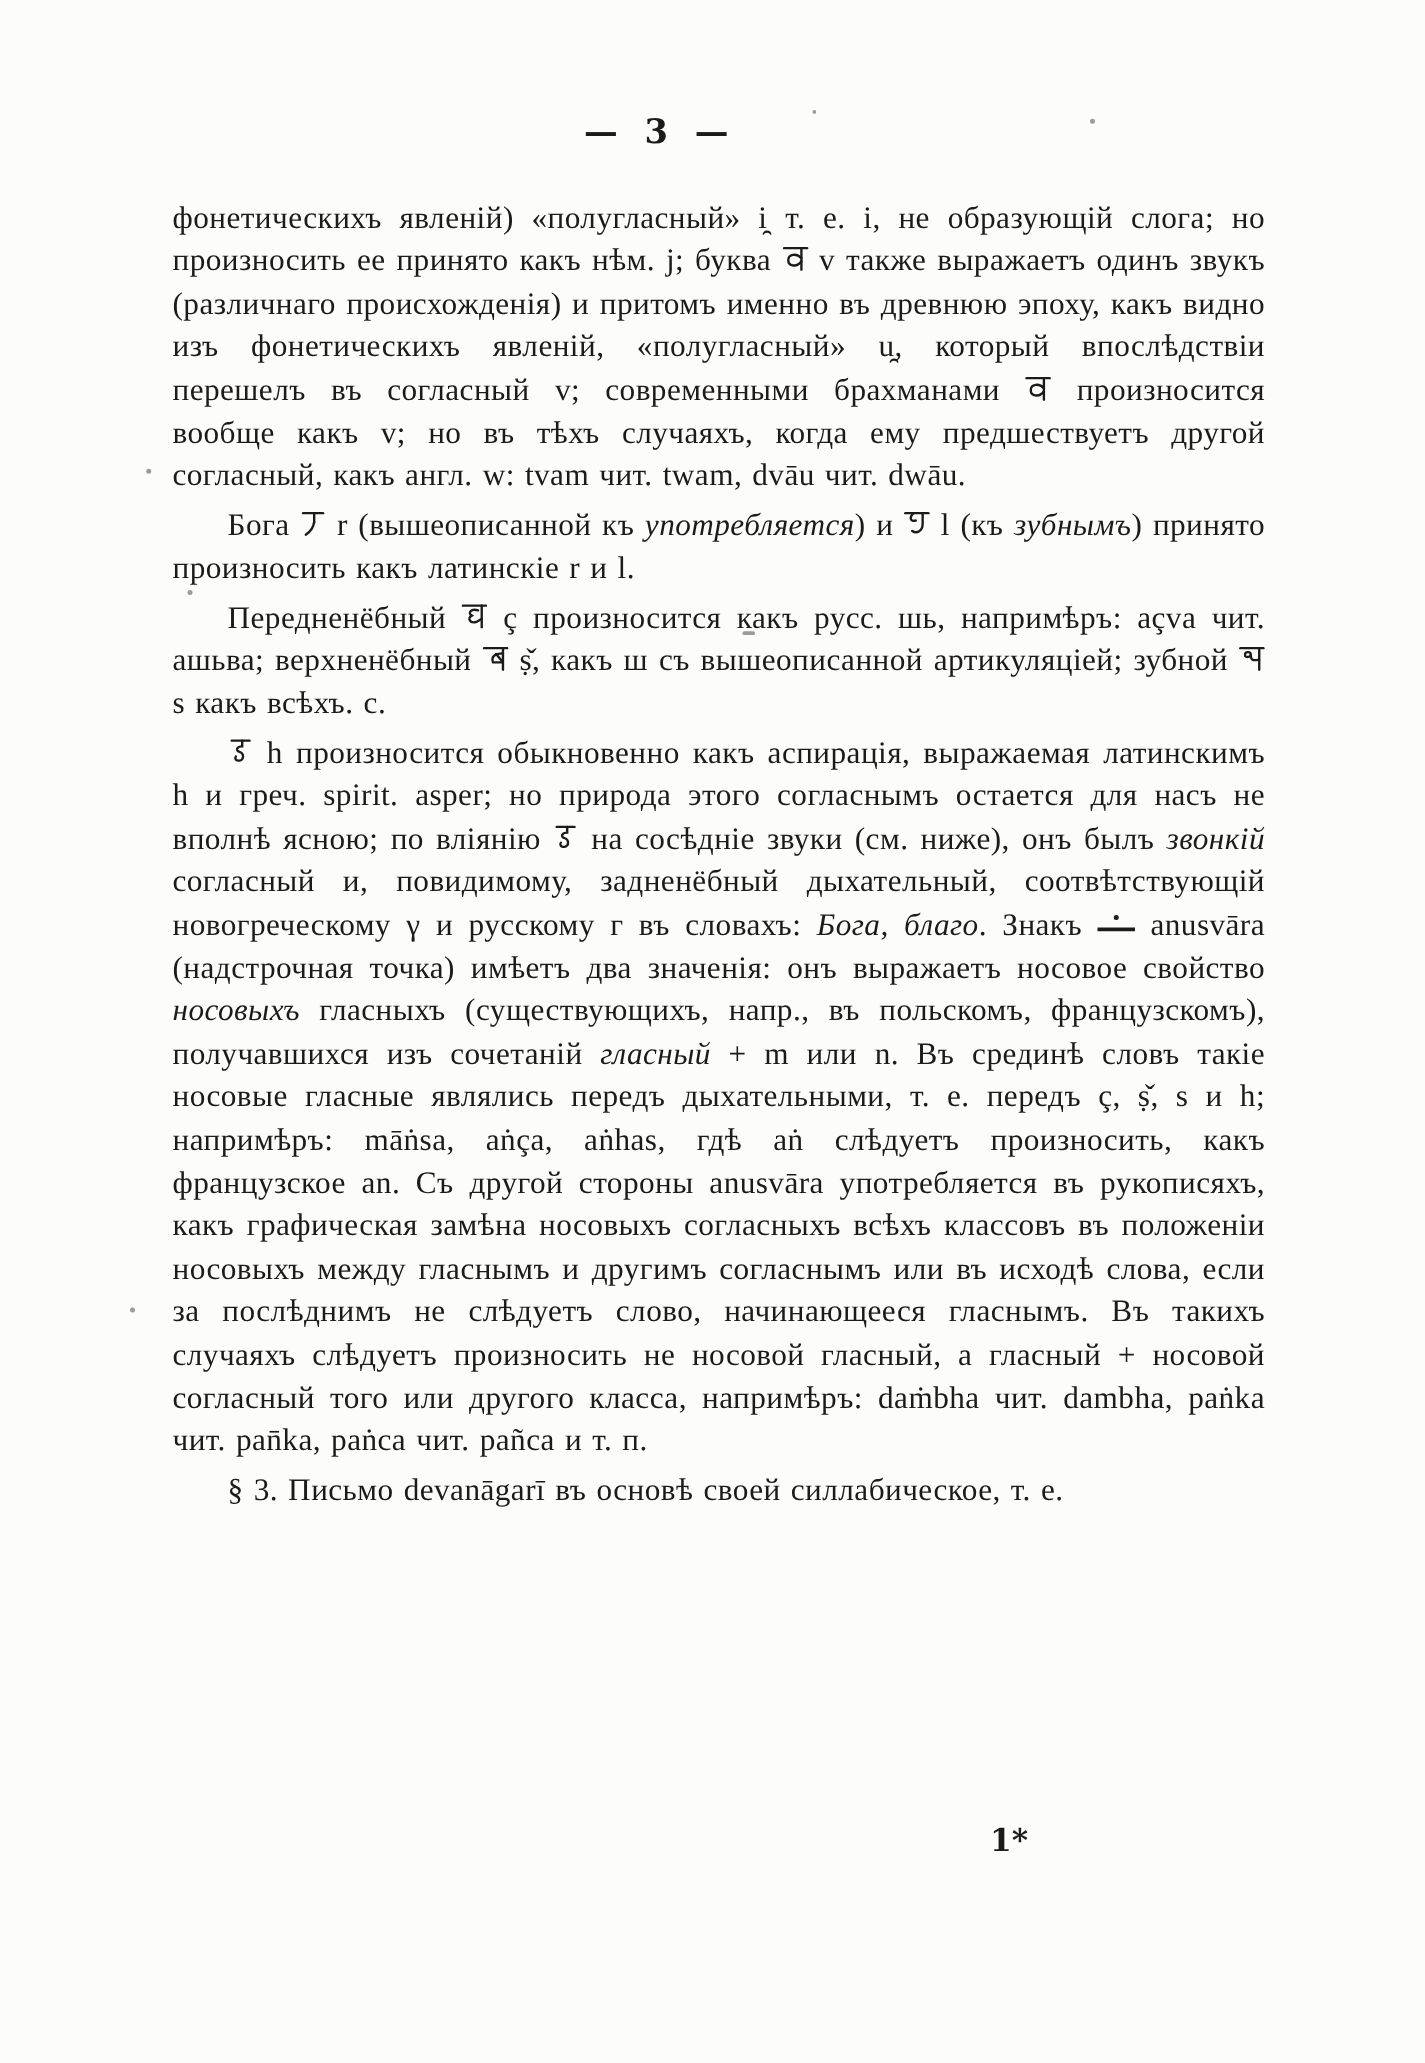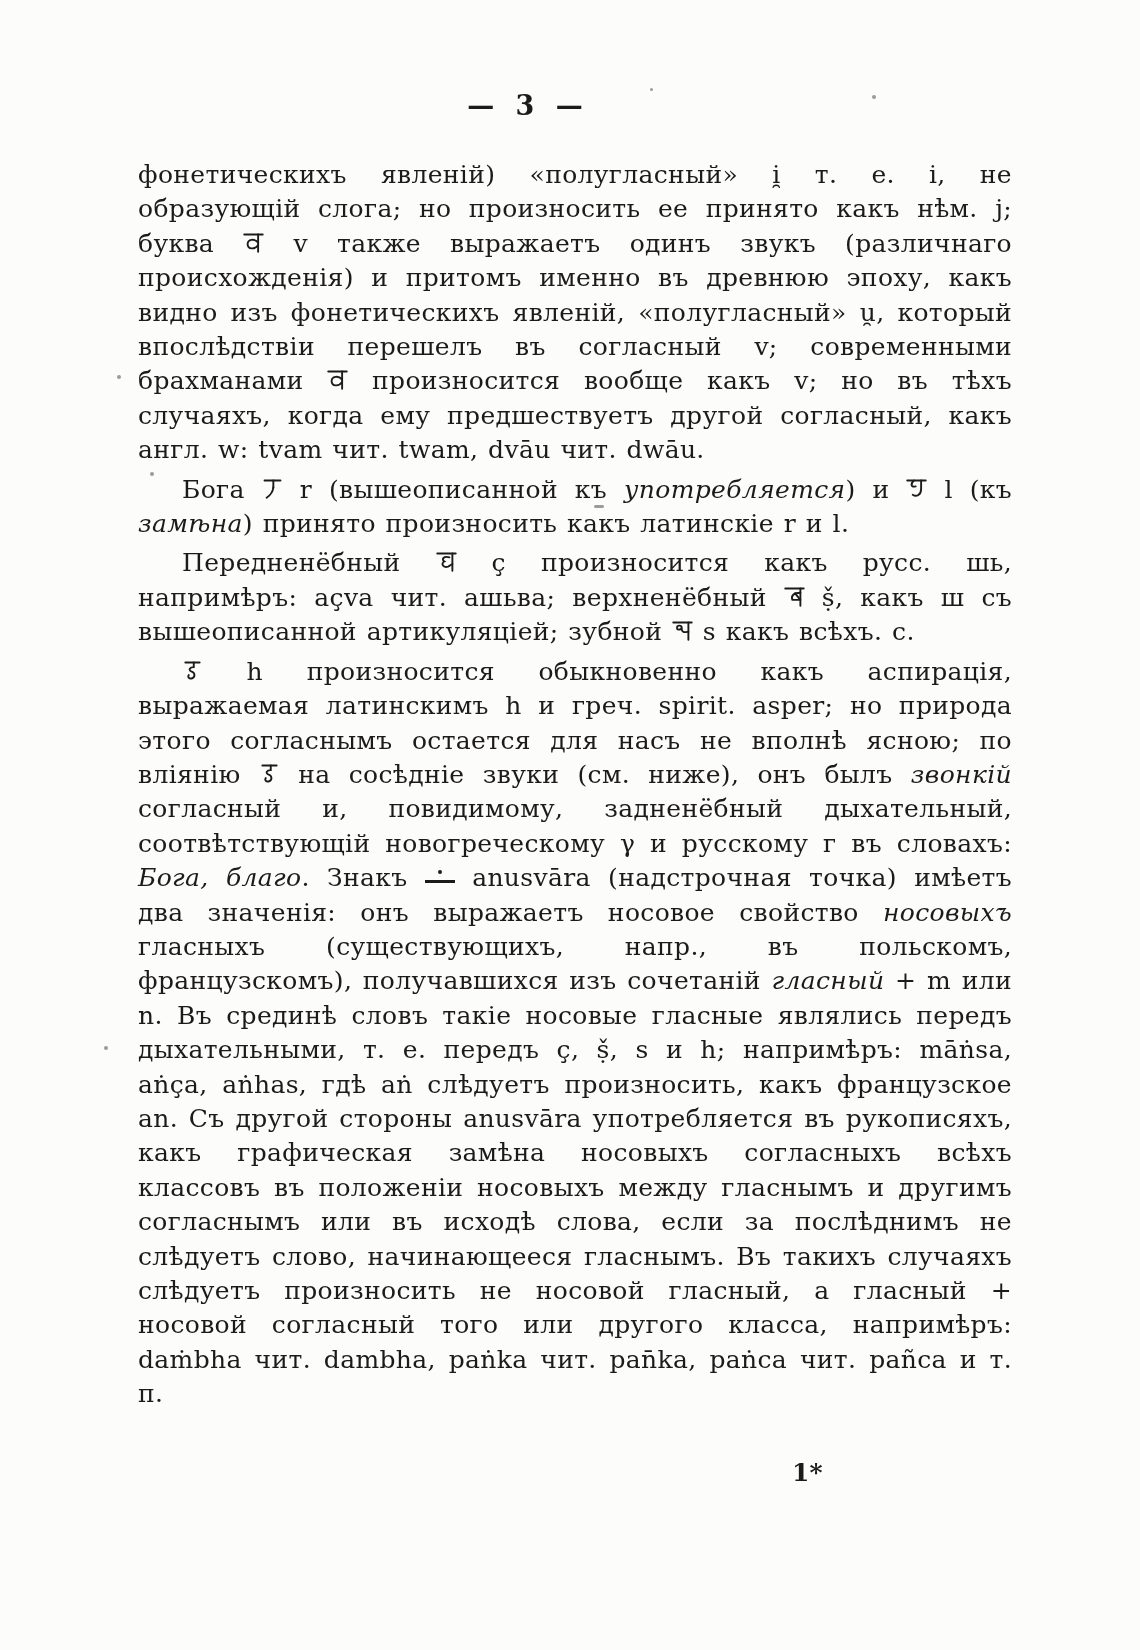--- a/index.html
+++ b/index.html
@@ -14,20 +14,21 @@
   .page{position:absolute;inset:0;}
   .page-number{
     position:absolute;top:90px;left:138px;width:780px;
     text-align:center;font-size:27px;font-weight:bold;letter-spacing:6px;
   }
   .text-block{
     position:absolute;left:138px;top:158px;width:874px;
     font-size:25px;line-height:34.4px;
     letter-spacing:0.35px;word-spacing:1.5px;
     text-align:justify;
+    font-family:Liberation Serif, serif;
   }
   .text-block p{margin:0;}
   .text-block p.indent{text-indent:44px;}
   .text-block p.sp{margin-top:5px;}
   .seg-italic{font-style:italic;}
   .seg-deva svg{width:21px;height:23px;vertical-align:-2px;}
   .sign-anusvara{display:inline-block;width:30px;height:20px;position:relative;vertical-align:-3px;}
   .sign-anusvara::before{content:"";position:absolute;left:13px;top:1px;width:4px;height:4px;border-radius:50%;background:#1d1b19;}
   .sign-anusvara::after{content:"";position:absolute;left:0;top:11px;width:30px;border-top:3px solid #1d1b19;}
   .sign-candrabindu{display:inline-block;width:26px;height:24px;position:relative;vertical-align:-4px;}
@@ -58,21 +59,21 @@
             <path d="M72,50 C54,30 22,34 22,58 C22,82 56,86 72,62" fill="none" stroke="#1d1b19" stroke-width="9" stroke-linecap="round"></path>
           </svg></span><span> произносится вообще какъ v; но въ тѣхъ случаяхъ, когда ему предшествуетъ другой согласный, какъ англ. w: tvam чит. twam, dvāu чит. dwāu.</span></p>
       <p class="indent sp"><span>Бога </span><span class="seg-deva"><svg viewBox="0 0 100 100" aria-hidden="true">
             <path d="M12,12 H88" fill="none" stroke="#1d1b19" stroke-width="9" stroke-linecap="round"></path>
             <path d="M54,12 V48" fill="none" stroke="#1d1b19" stroke-width="9" stroke-linecap="round"></path>
             <path d="M54,44 C52,64 40,82 22,94" fill="none" stroke="#1d1b19" stroke-width="9" stroke-linecap="round"></path>
           </svg></span><span> r (вышеописанной къ </span><span class="seg-italic">употребляется</span><span>) и </span><span class="seg-deva"><svg viewBox="0 0 100 100" aria-hidden="true">
             <path d="M6,12 H94" fill="none" stroke="#1d1b19" stroke-width="9" stroke-linecap="round"></path>
             <path d="M38,12 C20,28 24,46 46,40" fill="none" stroke="#1d1b19" stroke-width="9" stroke-linecap="round"></path>
             <path d="M72,12 V52 C72,80 50,92 32,80" fill="none" stroke="#1d1b19" stroke-width="9" stroke-linecap="round"></path>
-          </svg></span><span> l (къ </span><span class="seg-italic">замѣна</span><span>) принято произносить какъ латинскіе r и l.</span></p>
+          </svg></span><span> l (къ </span><span class="seg-italic">зубнымъ</span><span>) принято произносить какъ латинскіе r и l.</span></p>
       <p class="indent sp"><span>Передненёбный </span><span class="seg-deva"><svg viewBox="0 0 100 100" aria-hidden="true">
             <path d="M6,12 H94" fill="none" stroke="#1d1b19" stroke-width="9" stroke-linecap="round"></path>
             <path d="M78,12 V94" fill="none" stroke="#1d1b19" stroke-width="9" stroke-linecap="round"></path>
             <path d="M64,30 C36,22 24,40 40,50 C22,58 32,82 58,74 L78,62" fill="none" stroke="#1d1b19" stroke-width="9" stroke-linecap="round"></path>
           </svg></span><span> ç произносится какъ русс. шь, напримѣръ: açva чит. ашьва; верхненёбный </span><span class="seg-deva"><svg viewBox="0 0 100 100" aria-hidden="true">
             <path d="M6,12 H94" fill="none" stroke="#1d1b19" stroke-width="9" stroke-linecap="round"></path>
             <path d="M78,12 V94" fill="none" stroke="#1d1b19" stroke-width="9" stroke-linecap="round"></path>
             <path d="M78,32 C46,32 32,46 40,66 L78,66" fill="none" stroke="#1d1b19" stroke-width="9" stroke-linecap="round"></path>
             <path d="M52,34 L76,64" fill="none" stroke="#1d1b19" stroke-width="9" stroke-linecap="round"></path>
           </svg></span><span> ṣ̌, какъ ш съ вышеописанной артикуляціей; зубной </span><span class="seg-deva"><svg viewBox="0 0 100 100" aria-hidden="true">
@@ -81,20 +82,21 @@
             <path d="M24,36 C24,24 46,24 46,36 C46,48 24,48 24,40" fill="none" stroke="#1d1b19" stroke-width="9" stroke-linecap="round"></path>
             <path d="M46,40 C46,62 60,58 78,56" fill="none" stroke="#1d1b19" stroke-width="9" stroke-linecap="round"></path>
           </svg></span><span> s какъ всѣхъ. с.</span></p>
       <p class="indent sp"><span class="seg-deva"><svg viewBox="0 0 100 100" aria-hidden="true">
             <path d="M16,12 H84" fill="none" stroke="#1d1b19" stroke-width="9" stroke-linecap="round"></path>
             <path d="M56,12 V34 C36,34 30,48 44,54 C64,60 64,84 46,88 C32,90 26,80 32,72" fill="none" stroke="#1d1b19" stroke-width="9" stroke-linecap="round"></path>
           </svg></span><span> h произносится обыкновенно какъ аспирація, выражаемая латинскимъ h и греч. spirit. asper; но природа этого согласнымъ остается для насъ не вполнѣ ясною; по вліянію </span><span class="seg-deva"><svg viewBox="0 0 100 100" aria-hidden="true">
             <path d="M16,12 H84" fill="none" stroke="#1d1b19" stroke-width="9" stroke-linecap="round"></path>
             <path d="M56,12 V34 C36,34 30,48 44,54 C64,60 64,84 46,88 C32,90 26,80 32,72" fill="none" stroke="#1d1b19" stroke-width="9" stroke-linecap="round"></path>
           </svg></span><span> на сосѣдніе звуки (см. ниже), онъ былъ </span><span class="seg-italic">звонкій</span><span> согласный и, повидимому, задненёбный дыхательный, соотвѣтствующій новогреческому γ и русскому г въ словахъ: </span><span class="seg-italic">Бога, благо</span><span>. Знакъ </span><span class="sign-anusvara"></span><span> anusvāra (надстрочная точка) имѣетъ два значенія: онъ выражаетъ носовое свойство </span><span class="seg-italic">носовыхъ</span><span> гласныхъ (существующихъ, напр., въ польскомъ, французскомъ), получавшихся изъ сочетаній </span><span class="seg-italic">гласный</span><span> + m или n. Въ срединѣ словъ такіе носовые гласные являлись передъ дыхательными, т. е. передъ ç, ṣ̌, s и h; напримѣръ: māṅsa, aṅça, aṅhas, гдѣ aṅ слѣдуетъ произносить, какъ французское an. Съ другой стороны anusvāra употребляется въ рукописяхъ, какъ графическая замѣна носовыхъ согласныхъ всѣхъ классовъ въ положеніи носовыхъ между гласнымъ и другимъ согласнымъ или въ исходѣ слова, если за послѣднимъ не слѣдуетъ слово, начинающееся гласнымъ. Въ такихъ случаяхъ слѣдуетъ произносить не носовой гласный, а гласный + носовой согласный того или другого класса, напримѣръ: daṁbha чит. dambha, paṅka чит. pan̄ka, paṅca чит. pañca и т. п.</span></p>
+      <p class="indent sp"><span>§ 3. Письмо devanāgarī въ основѣ своей силлабическое, т. е.</span></p>
     </div>
   <div class="footer-mark">1*</div>
   <div class="speck sp1"></div>
   <div class="speck sp2"></div>
   <div class="speck sp3"></div>
   <div class="speck sp4"></div>
   <div class="speck sp5"></div>
   <div class="speck sp6"></div>
 </div>
 

